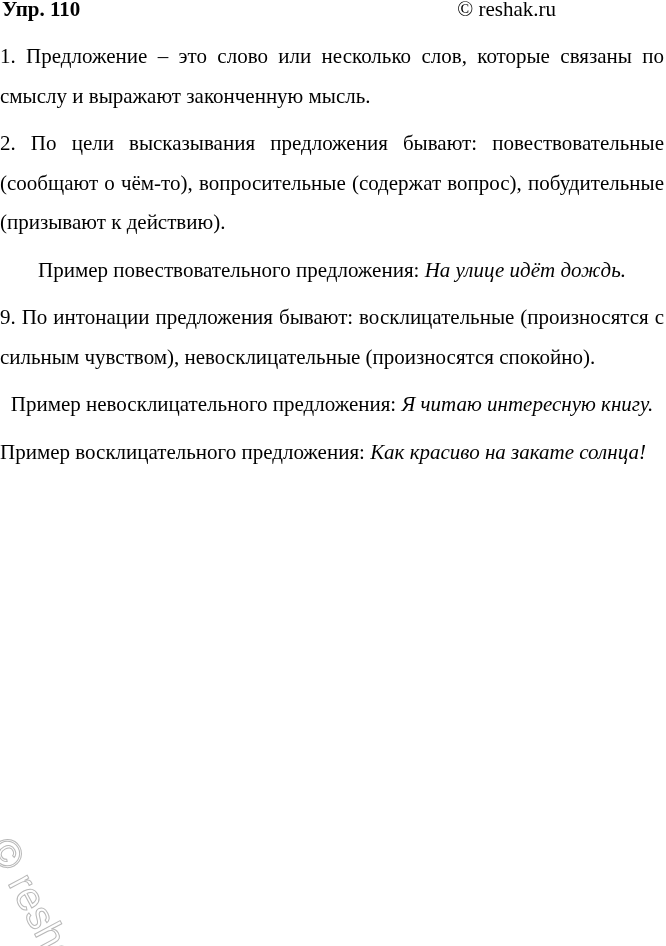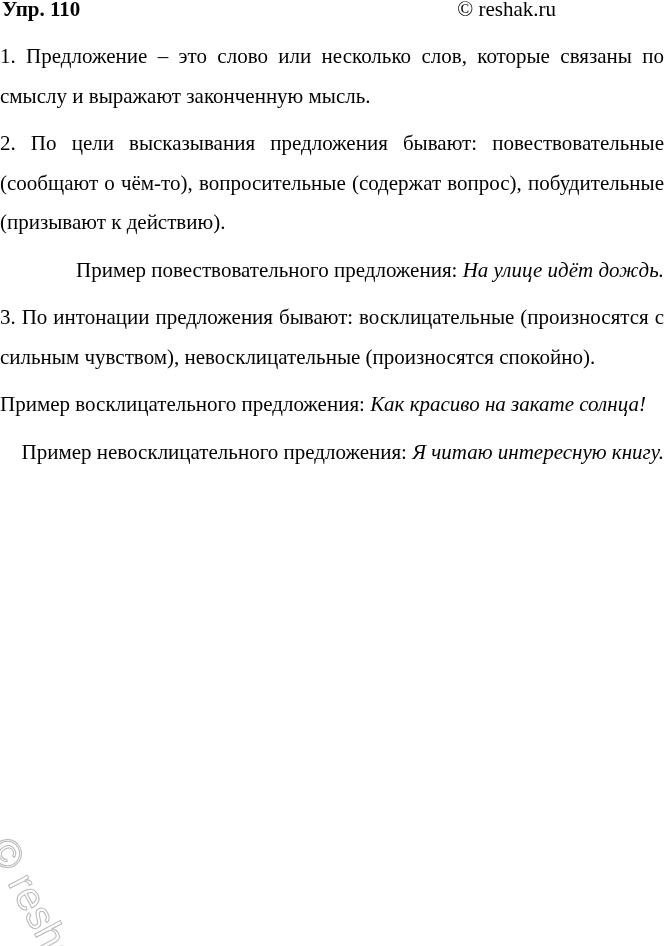--- a/index.html
+++ b/index.html
@@ -17,21 +17,21 @@
     }
     .source {
       position: absolute; right: 2px; top: -3px;
       font-size: 21px; line-height: 24px;
     }
     .content {
       position: absolute; left: 0; top: 37px; width: 664px;
       font-size: 21px; line-height: 39.5px;
     }
     .p { margin: 0 0 8px 0; text-align: justify; }
-    .p.nojust { text-align: right; }
+    .p.nojust { text-align: center; }
     i { font-style: italic; }
     .u1 { text-decoration: underline; text-underline-offset: 3px; }
     .u2 { text-decoration: underline double; text-underline-offset: 3px; text-decoration-color: #777; }
     .watermark {
       position: absolute; left: -10px; top: 840px;
       transform: rotate(62deg); transform-origin: left top;
       font-family: "Liberation Sans", "DejaVu Sans", sans-serif;
       font-size: 40px; color: transparent;
       -webkit-text-stroke: 1px #b8b8b8;
       white-space: nowrap; pointer-events: none;
@@ -46,24 +46,24 @@
   <div class="source">© reshak.ru</div>
 </div>
 
 <div class="content">
   <p class="p">1. Предложение – это слово или несколько слов, которые связаны по смыслу и выражают законченную мысль.</p>
 
   <p class="p">2. По цели высказывания предложения бывают: повествовательные (сообщают о чём-то), вопросительные (содержат вопрос), побудительные (призывают к действию).</p>
 
   <p class="p nojust"><span>Пример повествовательного предложения: </span><i>На улице идёт дождь.</i></p>
 
-  <p class="p">3. По интонации предложения бывают: восклицательные (произносятся с сильным чувством), невосклицательные (произносятся спокойно).</p>
+  <p class="p">9. По интонации предложения бывают: восклицательные (произносятся с сильным чувством), невосклицательные (произносятся спокойно).</p>
+
+  <p class="p nojust"><span>Пример невосклицательного предложения: </span><i>Я читаю интересную книгу.</i></p>
 
   <p class="p"><span>Пример восклицательного предложения: </span><i>Как красиво на закате солнца!</i></p>
-
-  <p class="p nojust"><span>Пример невосклицательного предложения: </span><i>Я читаю интересную книгу.</i></p>
 
 
 
 
 </div>
 
 <div class="watermark">© reshak.ru</div>
 
 </body></html>

